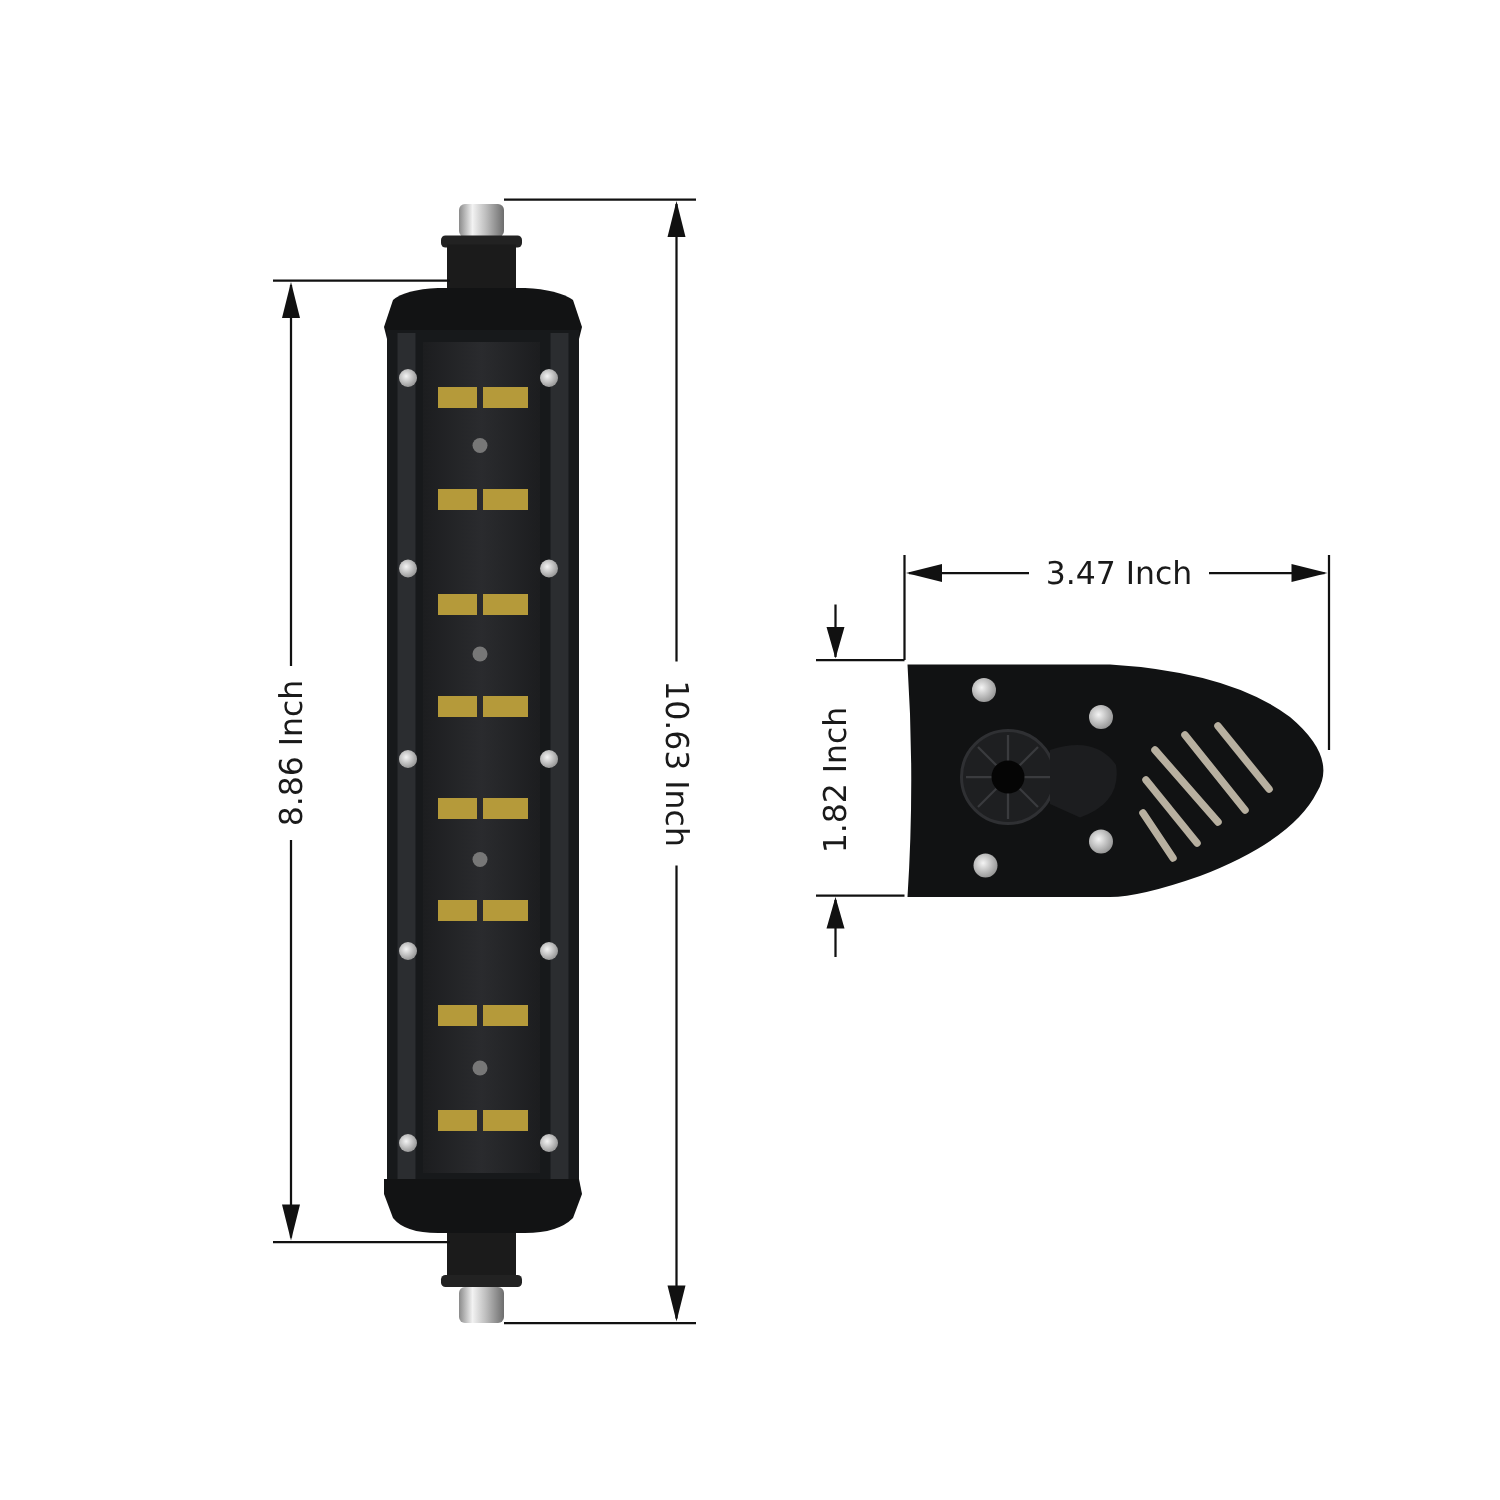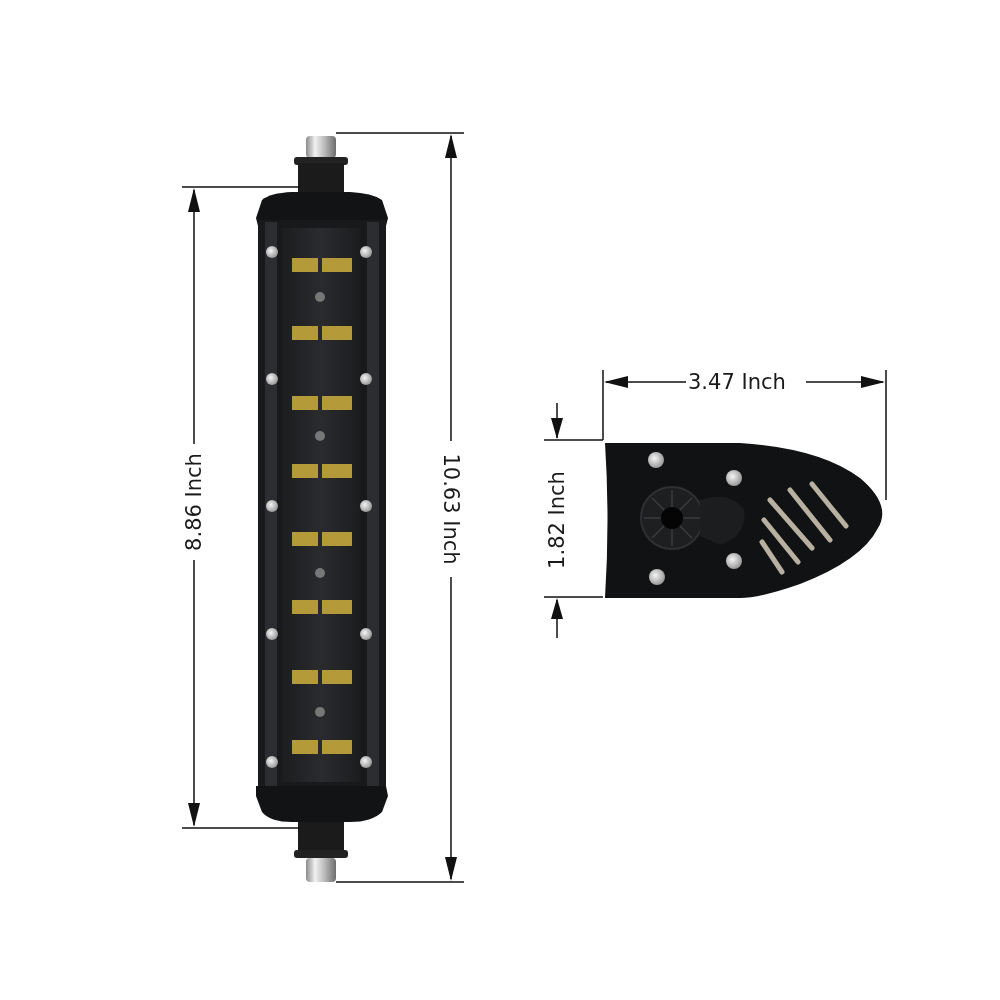--- a/index.html
+++ b/index.html
@@ -146,15 +146,15 @@
     <line x1="557" y1="600" x2="557" y2="638"></line>
     <polygon points="557,439 551,418 563,418" stroke="none"></polygon>
     <polygon points="557,598 551,619 563,619" stroke="none"></polygon>
   </g>
 </svg>
 
 <div class="dim-label" style="left:136px; top:490px; transform: rotate(-90deg); transform-origin: center; width:116px; text-align:center;">8.86 Inch</div>
 
 <div class="dim-label" style="left:383px; top:497px; transform: rotate(90deg); transform-origin: center; width:136px; text-align:center;">10.63 Inch</div>
 
-<div class="dim-label" style="left:688px; top:370px; width:116px; text-align:left;">3.47 Inch</div>
+<div class="dim-label" style="left:688px; top:370px; width:116px; text-align:center;">3.47 Inch</div>
 
 <div class="dim-label" style="left:502px; top:508px; transform: rotate(-90deg); transform-origin: center; width:110px; text-align:center;">1.82 Inch</div>
 
 </body></html>

